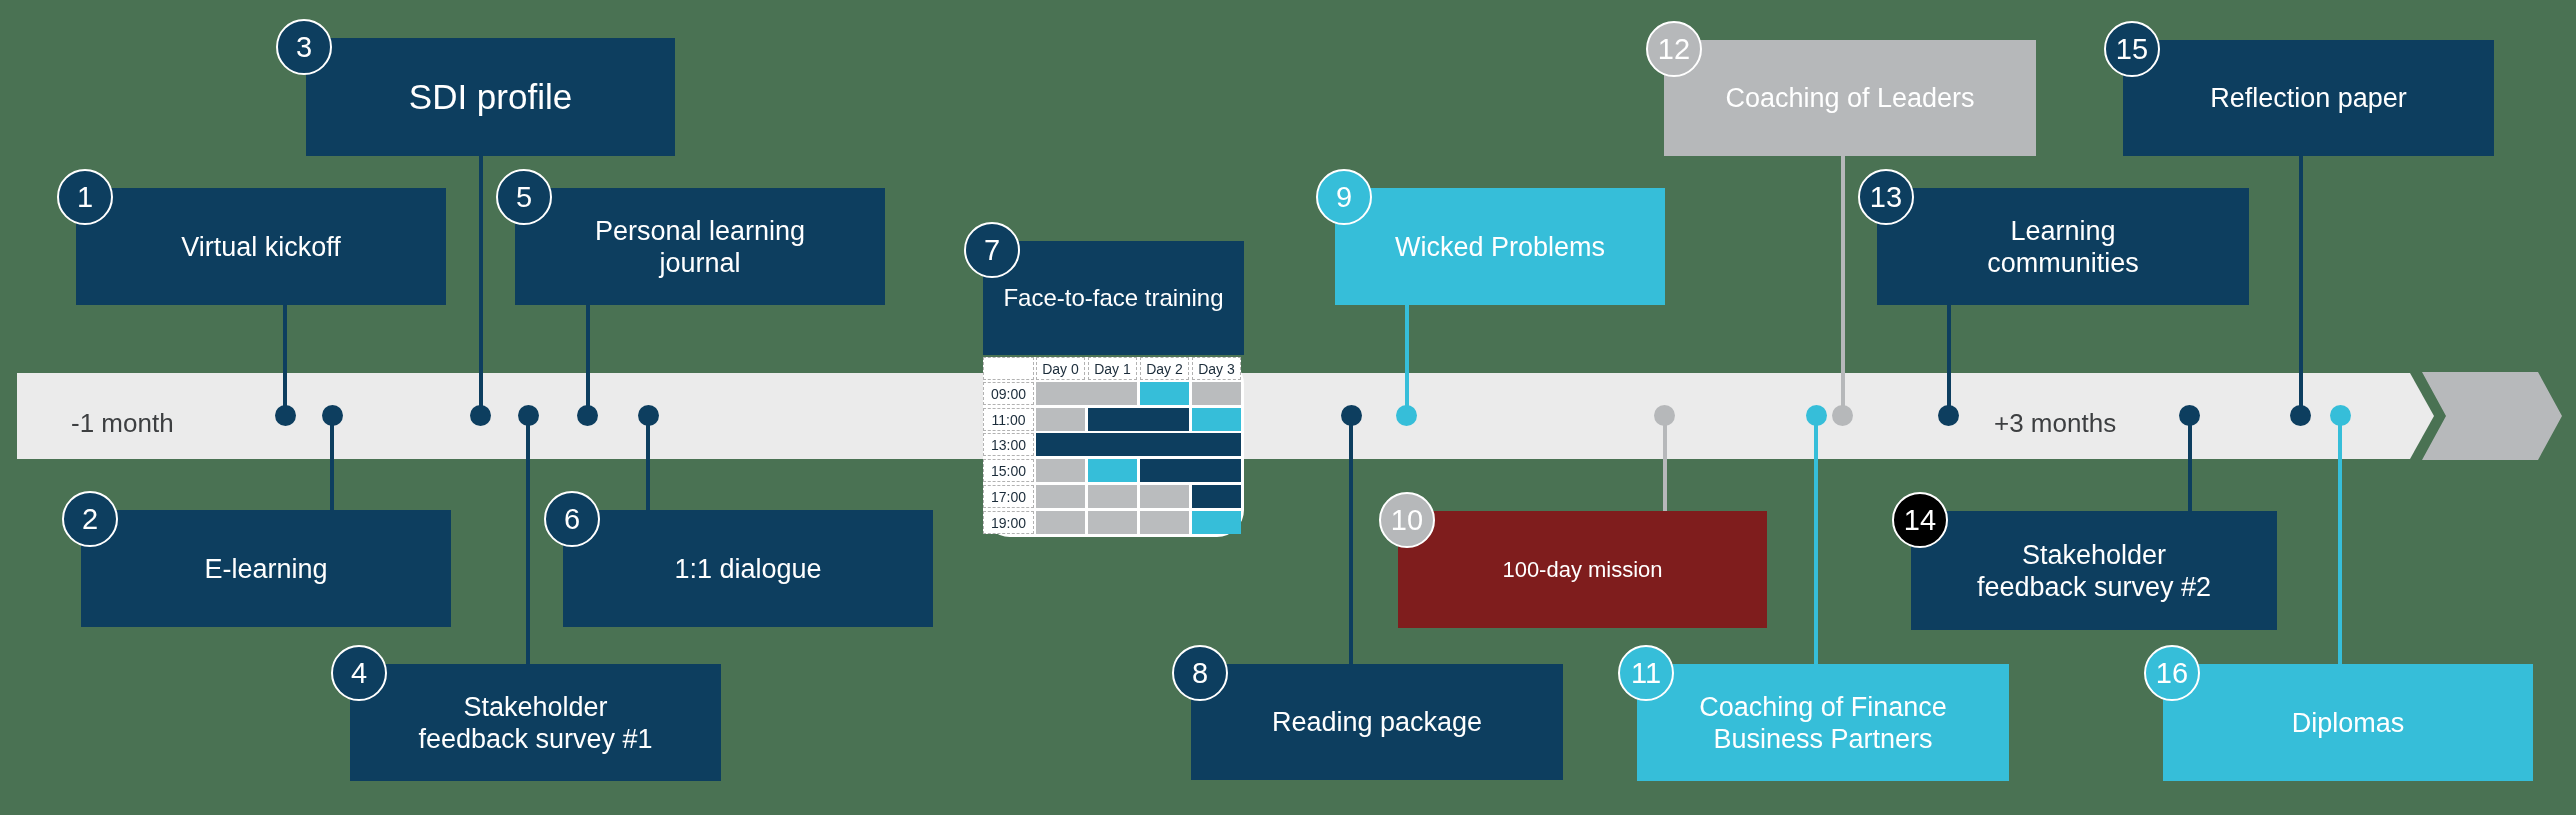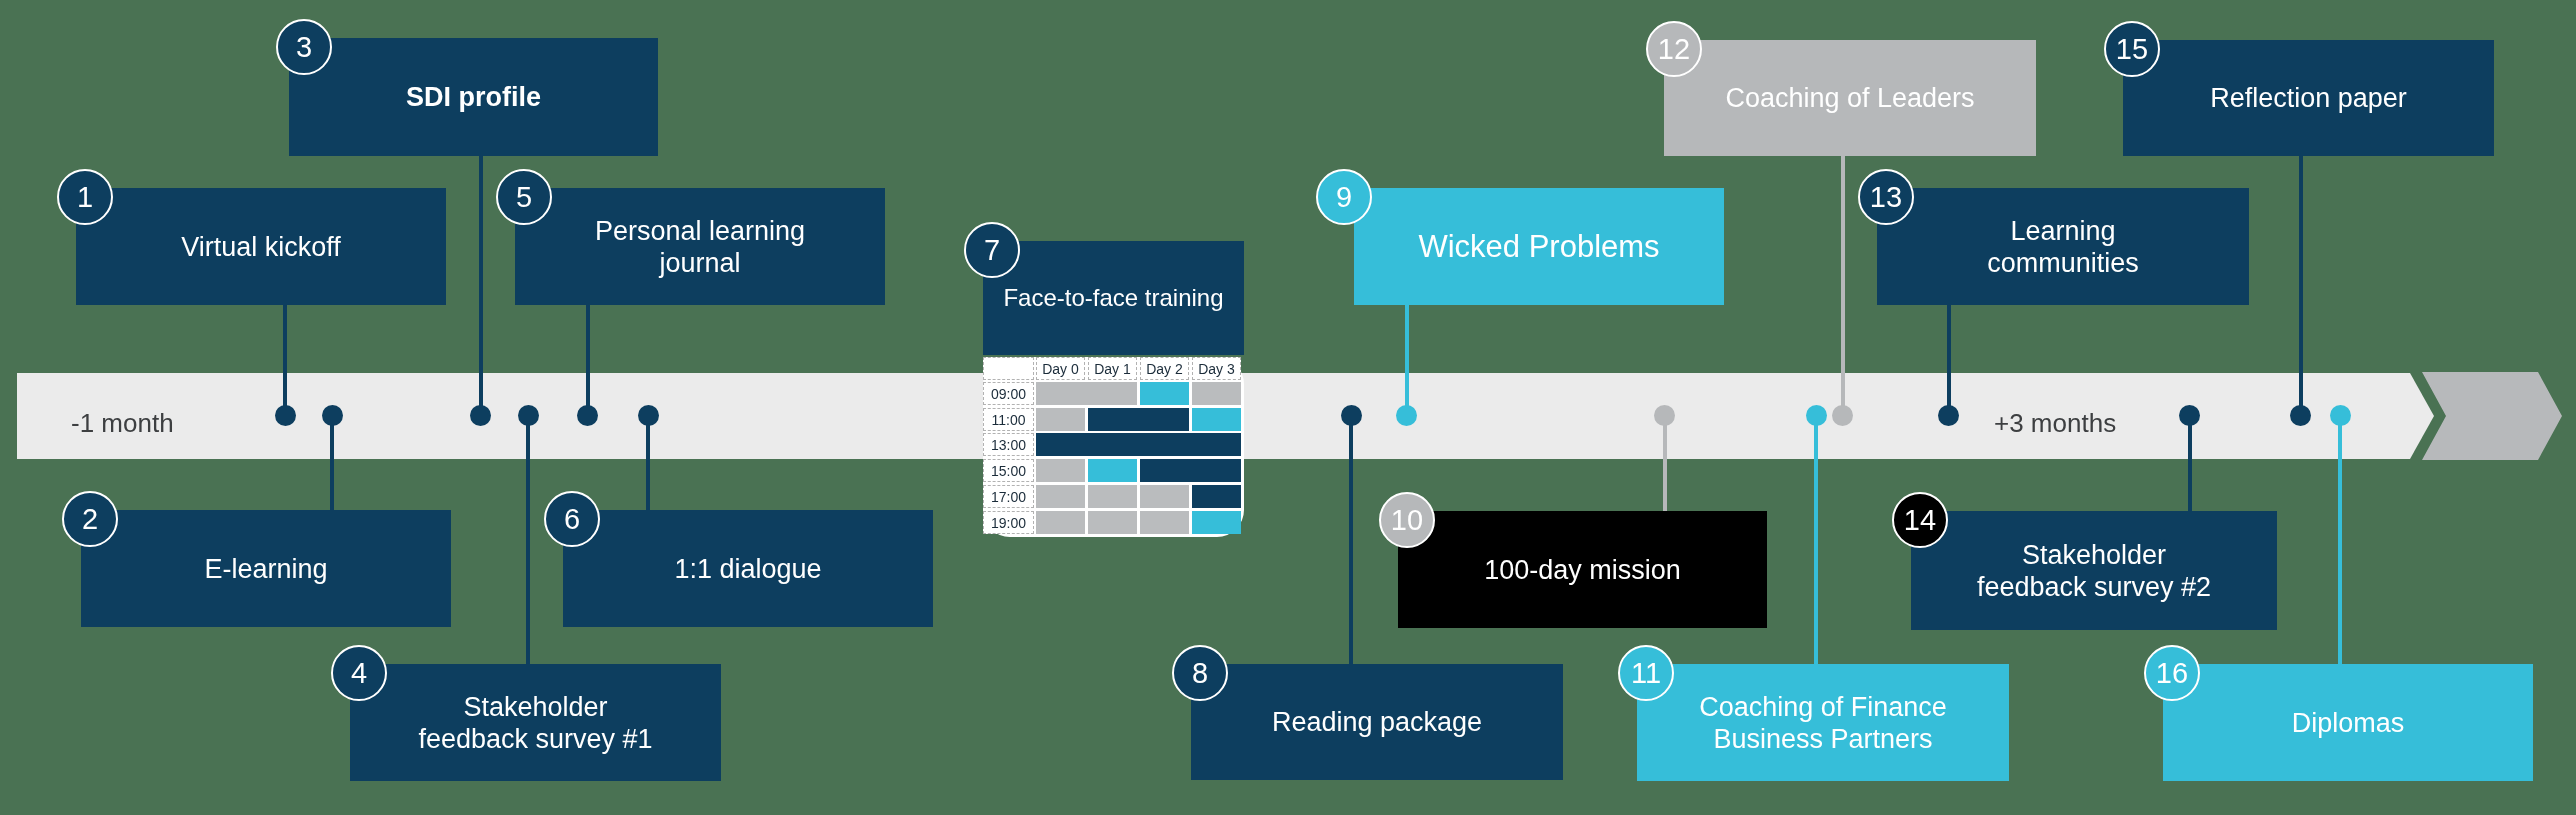--- a/index.html
+++ b/index.html
@@ -54,21 +54,21 @@
     </div>
     <div class="abs ms-circle" style="left: 57px; top: 169px; background: rgb(13, 62, 95);">1</div>
     <div class="abs line" style="left: 330px; top: 415px; height: 95px; background: rgb(13, 62, 95);"></div>
     <div class="abs dot" style="left: 322px; top: 405px; background: rgb(13, 62, 95);"></div>
     <div class="abs ms-box" style="left: 81px; top: 510px; width: 370px; height: 117px; background: rgb(13, 62, 95); font-size: 27px;">
       <div class="">E-learning</div>
     </div>
     <div class="abs ms-circle" style="left: 62px; top: 491px; background: rgb(13, 62, 95);">2</div>
     <div class="abs line" style="left: 479px; top: 156px; height: 260px; background: rgb(13, 62, 95);"></div>
     <div class="abs dot" style="left: 470px; top: 405px; background: rgb(13, 62, 95);"></div>
-    <div class="abs ms-box" style="left: 289px; top: 38px; width: 369px; height: 118px; background: rgb(13, 62, 95); font-size: 27px; font-weight: bold;">
+    <div class="abs ms-box" style="left: 306px; top: 38px; width: 369px; height: 118px; background: rgb(13, 62, 95); font-size: 35px;">
       <div class="">SDI profile</div>
     </div>
     <div class="abs ms-circle" style="left: 276px; top: 19px; background: rgb(13, 62, 95);">3</div>
     <div class="abs line" style="left: 526px; top: 415px; height: 249px; background: rgb(13, 62, 95);"></div>
     <div class="abs dot" style="left: 518px; top: 405px; background: rgb(13, 62, 95);"></div>
     <div class="abs ms-box" style="left: 350px; top: 664px; width: 371px; height: 117px; background: rgb(13, 62, 95); font-size: 27px;">
       <div class="">Stakeholder</div>
       <div class="">feedback survey #1</div>
     </div>
     <div class="abs ms-circle" style="left: 331px; top: 645px; background: rgb(13, 62, 95);">4</div>
@@ -90,27 +90,27 @@
     </div>
     <div class="abs ms-circle" style="left: 964px; top: 222px; background: rgb(13, 62, 95);">7</div>
     <div class="abs line" style="left: 1349px; top: 415px; height: 249px; background: rgb(13, 62, 95);"></div>
     <div class="abs dot" style="left: 1341px; top: 405px; background: rgb(13, 62, 95);"></div>
     <div class="abs ms-box" style="left: 1191px; top: 664px; width: 372px; height: 116px; background: rgb(13, 62, 95); font-size: 27px;">
       <div class="">Reading package</div>
     </div>
     <div class="abs ms-circle" style="left: 1172px; top: 645px; background: rgb(13, 62, 95);">8</div>
     <div class="abs line" style="left: 1405px; top: 305px; height: 110px; background: rgb(54, 190, 217);"></div>
     <div class="abs dot" style="left: 1396px; top: 405px; background: rgb(54, 190, 217);"></div>
-    <div class="abs ms-box" style="left: 1335px; top: 188px; width: 370px; height: 117px; background: rgb(54, 190, 217); font-size: 31px; margin-left: 19px;">
+    <div class="abs ms-box" style="left: 1335px; top: 188px; width: 330px; height: 117px; background: rgb(54, 190, 217); font-size: 27px;">
       <div class="">Wicked Problems</div>
     </div>
     <div class="abs ms-circle" style="left: 1316px; top: 169px; background: rgb(54, 190, 217);">9</div>
     <div class="abs line" style="left: 1663px; top: 415px; height: 96px; background: rgb(182, 184, 186);"></div>
     <div class="abs dot" style="left: 1654px; top: 405px; background: rgb(182, 184, 186);"></div>
-    <div class="abs ms-box" style="left: 1398px; top: 511px; width: 369px; height: 117px; background: #000000; font-size: 27px;">
+    <div class="abs ms-box" style="left: 1398px; top: 511px; width: 369px; height: 117px; background: #7f1d1d; font-size: 22px;">
       <div class="">100-day mission</div>
     </div>
     <div class="abs ms-circle" style="left: 1379px; top: 492px; background: rgb(182, 184, 186);">10</div>
     <div class="abs line" style="left: 1814px; top: 415px; height: 249px; background: rgb(54, 190, 217);"></div>
     <div class="abs dot" style="left: 1806px; top: 405px; background: rgb(54, 190, 217);"></div>
     <div class="abs ms-box" style="left: 1637px; top: 664px; width: 372px; height: 117px; background: rgb(54, 190, 217); font-size: 27px;">
       <div class="">Coaching of Finance</div>
       <div class="">Business Partners</div>
     </div>
     <div class="abs ms-circle" style="left: 1618px; top: 645px; background: rgb(54, 190, 217);">11</div>

